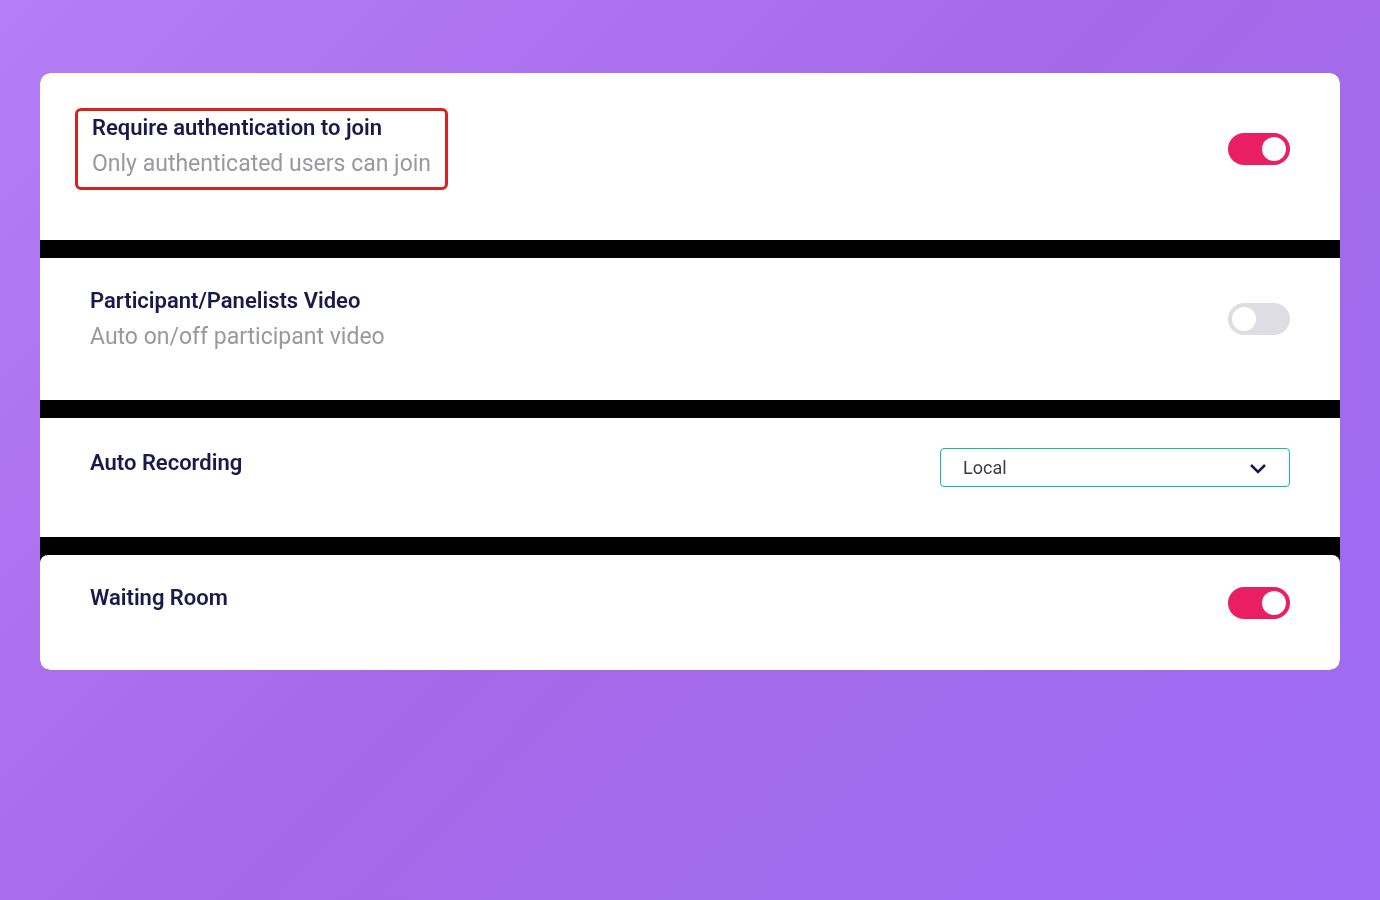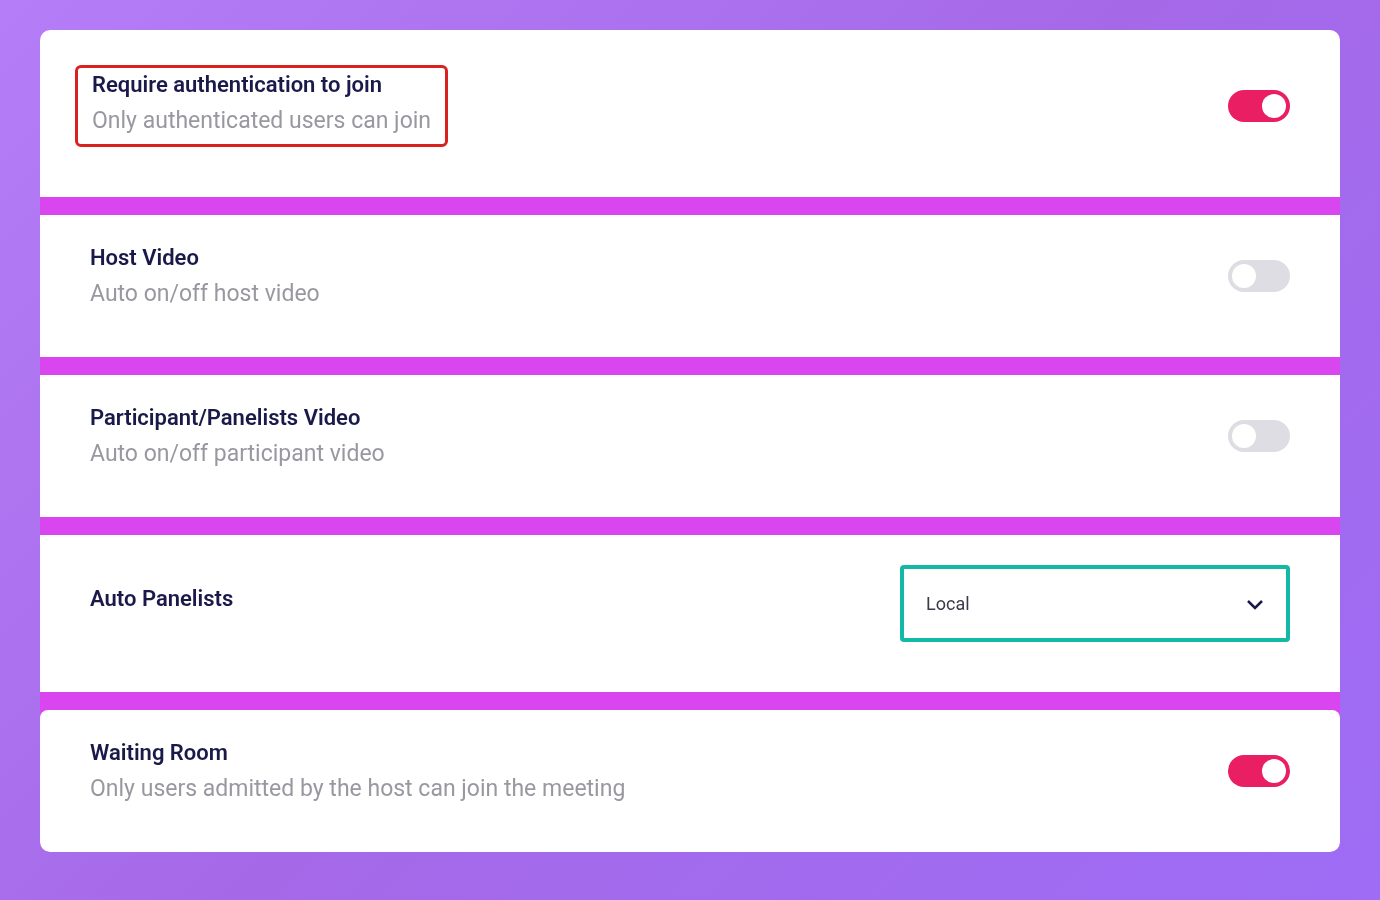--- a/index.html
+++ b/index.html
@@ -7,23 +7,24 @@
       margin: 0;
       padding: 0;
     }
     body {
       font-family: -apple-system, BlinkMacSystemFont, 'Segoe UI', Roboto, Helvetica, Arial, sans-serif;
       background: linear-gradient(135deg, #b57df7 0%, #a569e8 50%, #9e6cf5 100%);
       min-height: 100vh;
       padding: 30px 40px;
     }
     .container {
-      background: #d946ef;
+      background: #000000;
       border-radius: 10px;
       overflow: hidden;
+      margin-top: 43px;
     }
     .setting-card {
       background: #ffffff;
       padding: 30px 50px 50px 50px;
       margin-bottom: 18px;
       display: flex;
       justify-content: space-between;
       align-items: center;
     }
     .setting-card:first-child {
@@ -78,24 +79,24 @@
     .toggle.on .toggle-knob {
       right: 4px;
     }
     .toggle.off .toggle-knob {
       left: 4px;
     }
     .select-wrap {
       display: flex;
       align-items: center;
       justify-content: space-between;
-      border: 4px solid #14b8a6;
+      border: 1px solid #14b8a6;
       border-radius: 4px;
-      padding: 24px 22px;
-      width: 390px;
+      padding: 8px 22px;
+      width: 350px;
       cursor: pointer;
       background: #ffffff;
     }
     .select-value {
       font-size: 18px;
       color: #3a3a4a;
     }
     .chevron {
       width: 18px;
       height: 18px;
@@ -121,57 +122,47 @@
       <div class="highlight-box">
         <div class="setting-title">Require authentication to join</div>
         <div class="setting-description">Only authenticated users can join</div>
       </div>
     </div>
     <div class="toggle on">
       <div class="toggle-knob"></div>
     </div>
   </div>
 
-  <div class="setting-card">
-    <div class="setting-text">
-      <div class="setting-title">Host Video</div>
-      <div class="setting-description">Auto on/off host video</div>
-    </div>
-    <div class="toggle off">
-      <div class="toggle-knob"></div>
-    </div>
-  </div>
 
   <div class="setting-card">
     <div class="setting-text">
       <div class="setting-title">Participant/Panelists Video</div>
       <div class="setting-description">Auto on/off participant video</div>
     </div>
     <div class="toggle off">
       <div class="toggle-knob"></div>
     </div>
   </div>
 
   <div class="setting-card">
     <div class="setting-text">
-      <div class="setting-title">Auto Panelists</div>
+      <div class="setting-title">Auto Recording</div>
     </div>
     <div class="select-wrap">
       <span class="select-value">Local</span>
       <span class="chevron">
         <svg viewBox="0 0 18 12">
             <polyline points="2,3 9,10 16,3"></polyline>
           </svg>
       </span>
     </div>
   </div>
 
   <div class="setting-card">
     <div class="setting-text">
       <div class="setting-title">Waiting Room</div>
-      <div class="setting-description">Only users admitted by the host can join the meeting</div>
     </div>
     <div class="toggle on">
       <div class="toggle-knob"></div>
     </div>
   </div>
 
 </div>
 
 </body></html>

